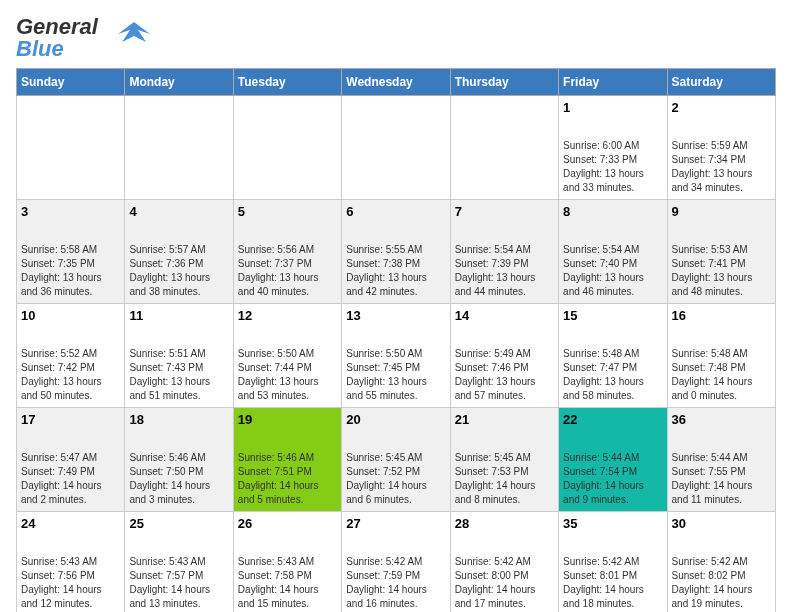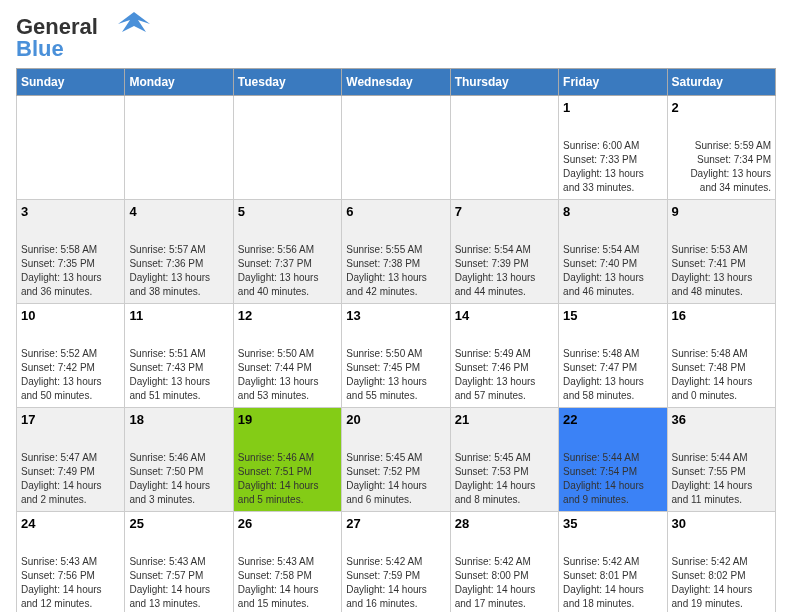--- a/index.html
+++ b/index.html
@@ -16,21 +16,21 @@
     .day-num { font-weight: bold; font-size: 13px; margin-bottom: 2px; }
     .day-info { font-size: 10px; color: #333; line-height: 1.4; margin-top: 24px; }
     .empty { background: #fff !important; }
     tbody tr:nth-child(even) .empty { background: #f5f5f5 !important; }
   </style>
 </head>
 <body>
 
 <div class="header">
   <div class="logo">
-    <div style="display:flex;gap:16px;">
+    <div style="display:flex;align-items:center;gap:16px;font-style:italic;">
       <div style="font-size:22px;font-weight:bold;color:#333;line-height:1;">
         <span style="color:#333;">General</span><br>
         <span style="color:#4a90d9;">Blue</span>
       </div>
       <svg width="32" height="32" viewBox="0 0 32 32" style="margin-left:4px;margin-top:-8px;">
         <polygon points="16,4 32,16 20,12 28,24 16,18 4,24 12,12 0,16" fill="#4a90d9"></polygon>
       </svg>
     </div>
   </div>
   <div class="title-block">
@@ -60,21 +60,21 @@
         <td class="empty"></td>
         <td>
           <div class="day-num">1</div>
           <div class="day-info" style="white-space: pre-line;">Sunrise: 6:00 AM
 Sunset: 7:33 PM
 Daylight: 13 hours
 and 33 minutes.</div>
         </td>
         <td>
           <div class="day-num">2</div>
-          <div class="day-info" style="white-space: pre-line; text-align: right;">Sunrise: 5:59 AM
+          <div class="day-info" style="white-space: pre-line;">Sunrise: 5:59 AM
 Sunset: 7:34 PM
 Daylight: 13 hours
 and 34 minutes.</div>
         </td>
       </tr>
       <tr>
         <td style="background: rgb(240, 240, 240);">
           <div class="day-num">3</div>
           <div class="day-info" style="white-space: pre-line;">Sunrise: 5:58 AM
 Sunset: 7:35 PM
@@ -204,21 +204,21 @@
 Daylight: 14 hours
 and 6 minutes.</div>
         </td>
         <td style="background: rgb(240, 240, 240);">
           <div class="day-num">21</div>
           <div class="day-info" style="white-space: pre-line;">Sunrise: 5:45 AM
 Sunset: 7:53 PM
 Daylight: 14 hours
 and 8 minutes.</div>
         </td>
-        <td style="background: #3b82f6;">
+        <td style="background: #14b8a6;">
           <div class="day-num">22</div>
           <div class="day-info" style="white-space: pre-line;">Sunrise: 5:44 AM
 Sunset: 7:54 PM
 Daylight: 14 hours
 and 9 minutes.</div>
         </td>
         <td style="background: rgb(240, 240, 240);">
           <div class="day-num">36</div>
           <div class="day-info" style="white-space: pre-line;">Sunrise: 5:44 AM
 Sunset: 7:55 PM

